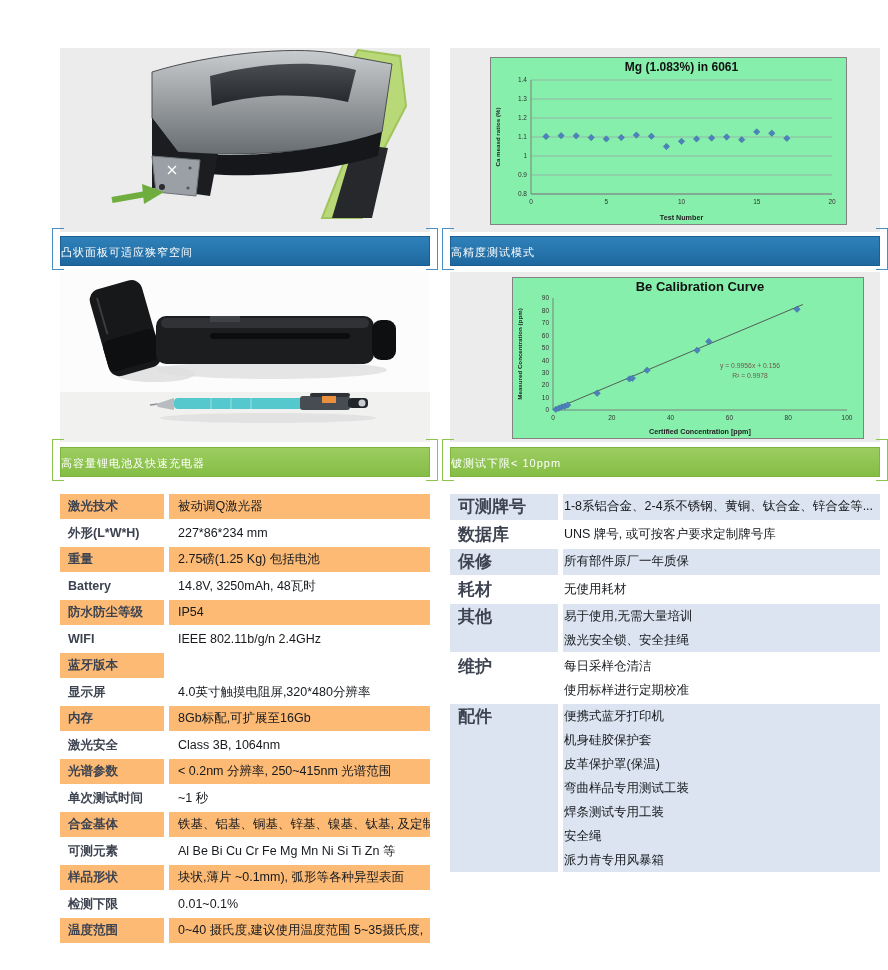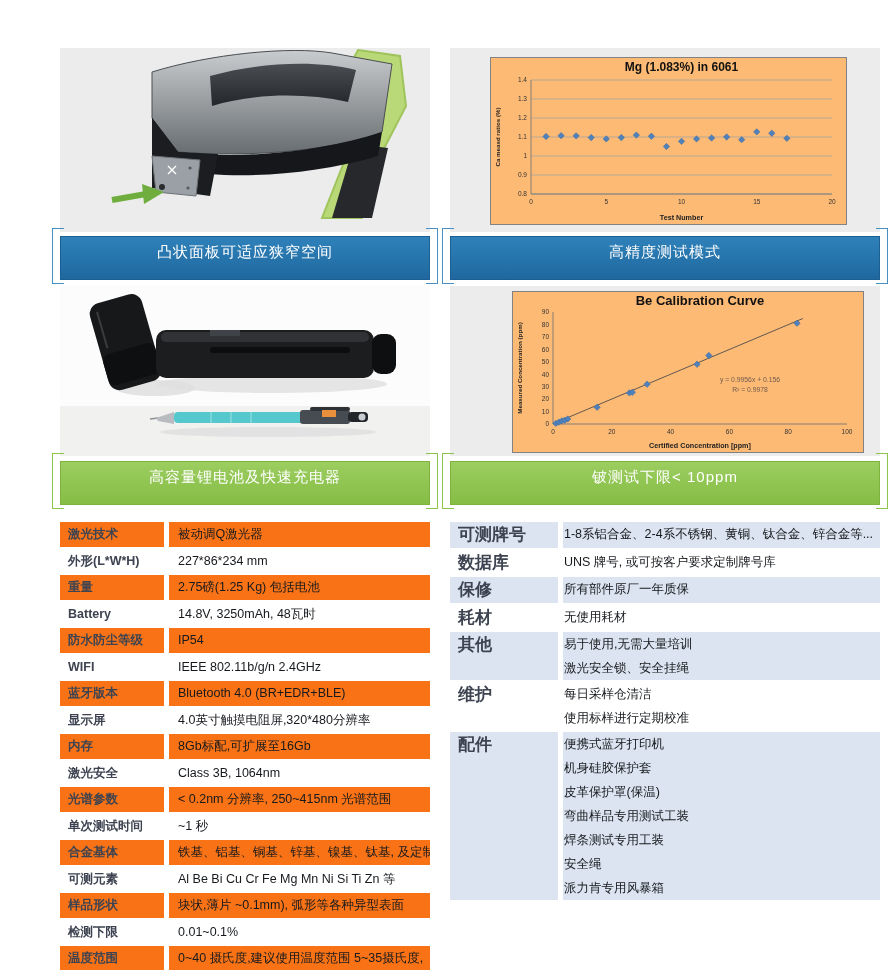--- a/index.html
+++ b/index.html
@@ -11,41 +11,41 @@
   .col{position:absolute;top:48px}
   #col-left{left:60px;width:370px}
   #col-right{left:450px;width:430px}
 
   .media{position:relative;width:100%;background:#ebeceb}
   .m1{height:184px}
   .m2{height:170px;margin-top:6px}
   .media.photo2{background:#fcfcfc}
   .media svg{display:block;width:100%;height:100%}
 
-  .chart-panel{position:absolute;background:#fdba74;border:1px solid #828282}
+  .chart-panel{position:absolute;background:#86efac;border:1px solid #828282}
   #chart1-panel{left:40px;top:9px;width:355px;height:166px}
   #chart2-panel{left:62px;top:5px;width:350px;height:160px}
   .chart-panel svg{display:block;width:100%;height:100%}
 
-  .banner{position:relative;margin-top:4px;height:44px;line-height:30px;
-    text-align:center;color:#ffffff;font-size:15px;letter-spacing:1px;box-sizing:border-box}
+  .banner{position:relative;margin-top:4px;height:30px;line-height:30px;
+    text-align:left;color:#ffffff;font-size:11px;letter-spacing:1px;box-sizing:border-box}
   .banner.b2{margin-top:5px}
   .banner.blue{background:linear-gradient(180deg,#2f81ba 0%,#1f689f 100%);border:1px solid #1d5f93}
   .banner.green{background:linear-gradient(180deg,#9ccd60 0%,#85bd45 100%);border:1px solid #7db53c}
   .bracket{position:absolute;top:-9px;bottom:-5px;width:11px;border:0 solid currentColor}
   .bracket.l{left:-9px;border-width:1px 0 1px 1px}
   .bracket.r{right:-9px;border-width:1px 1px 1px 0}
   .banner.blue .bracket{color:#4a8fc2}
   .banner.green .bracket{color:#8cc44c}
 
   .spec{position:relative;margin-top:17px}
   .row{display:flex;height:24.5px;line-height:24.5px;margin-bottom:2px}
   .row .lbl{flex:none;width:96px;padding-left:8px;font-weight:bold;color:#3d4350;font-size:12.5px;white-space:nowrap;overflow:hidden}
   .row .val{flex:1;margin-left:5px;padding-left:9px;color:#16191d;font-size:12.5px;white-space:nowrap;overflow:hidden}
-  .row.tint .lbl,.row.tint .val{background:#f97316}
+  .row.tint .lbl,.row.tint .val{background:#fdba74}
 
   .grp{display:flex;margin-bottom:2px}
   .grp .lbl{flex:none;width:100px;padding-left:8px;font-weight:bold;color:#3d4350;font-size:17px;line-height:25.6px;white-space:nowrap;overflow:hidden}
   .grp .vals{flex:1;margin-left:5px}
   .grp .vals .line{height:24px;line-height:25.6px;padding-left:1px;color:#16191d;font-size:12.5px;white-space:nowrap;overflow:hidden}
   .grp.tint .lbl,.grp.tint .vals{background:#dbe4f0}
 </style>
 </head>
 <body>
 
@@ -157,21 +157,20 @@
       <div class="row tint">
         <div class="lbl">防水防尘等级</div>
         <div class="val">IP54</div>
       </div>
       <div class="row">
         <div class="lbl">WIFI</div>
         <div class="val">IEEE 802.11b/g/n 2.4GHz</div>
       </div>
       <div class="row tint">
         <div class="lbl">蓝牙版本</div>
-        <div class="val">Bluetooth 4.0 (BR+EDR+BLE)</div>
       </div>
       <div class="row">
         <div class="lbl">显示屏</div>
         <div class="val">4.0英寸触摸电阻屏,320*480分辨率</div>
       </div>
       <div class="row tint">
         <div class="lbl">内存</div>
         <div class="val">8Gb标配,可扩展至16Gb</div>
       </div>
       <div class="row">

